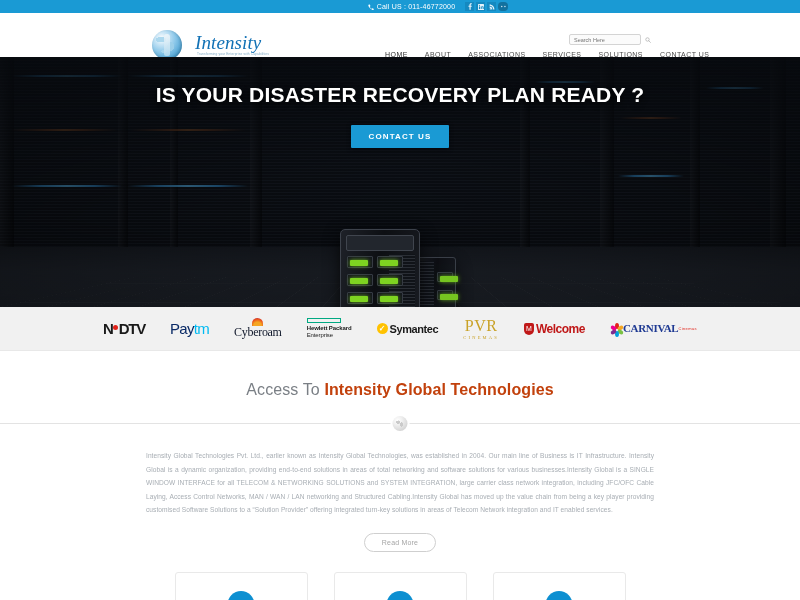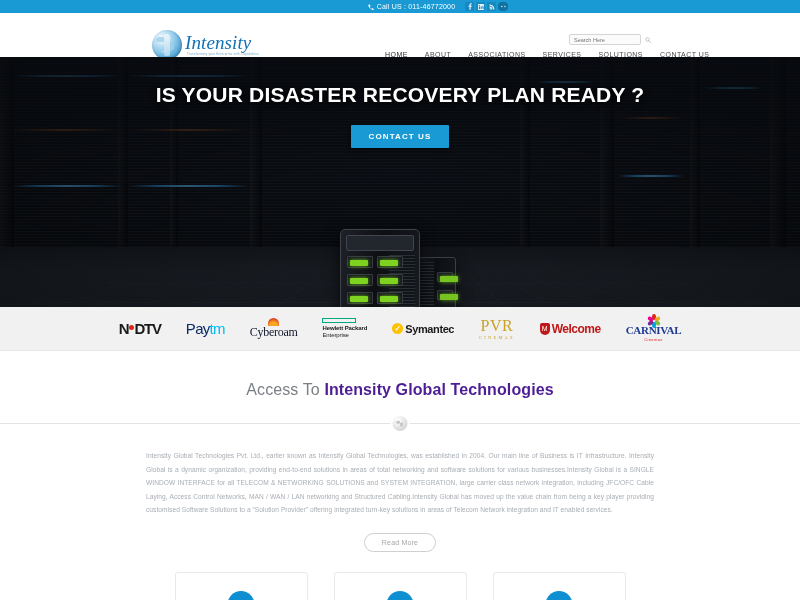--- a/index.html
+++ b/index.html
@@ -81,21 +81,21 @@
   .globe::after {
     content:"";
     position:absolute;
     left:50%; top:12%;
     transform:translateX(-50%);
     width:6px; height:22px;
     background:linear-gradient(180deg,#f0f6fa 0%, #b9ddf0 100%);
     border-radius:3px 3px 2px 2px;
     opacity:.85;
   }
-  .logo-text-wrap { display:flex; flex-direction:column; line-height:1; margin-left:1px; }
+  .logo-text-wrap { display:flex; flex-direction:column; line-height:1; margin-left:11px; }
   .logo-text {
     font-family:"Liberation Serif", serif;
     font-size:19px;
     font-style:italic;
     font-weight:400;
     color:#1171b5;
     letter-spacing:.1px;
   }
   .logo-tag {
     font-size:3.2px;
@@ -317,35 +317,35 @@
   .sym-txt { font-size:11px; font-weight:bold; color:#1a1a1a; letter-spacing:-.4px; }
 
   .pvr { display:flex; flex-direction:column; align-items:center; }
   .pvr-t { font-family:"Liberation Serif",serif; font-size:16px; color:#c9a227; letter-spacing:.6px; line-height:1; font-weight:400; }
   .pvr-s { font-family:"Liberation Serif",serif; font-size:4.5px; color:#c9a227; letter-spacing:2.2px; margin-top:1px; }
 
   .mcafee { display:flex; align-items:center; gap:2px; }
   .mc-ico { width:10px; height:12px; background:#c01818; border-radius:2px 2px 5px 5px; display:flex; align-items:center; justify-content:center; color:#fff; font-size:7px; }
   .mc-txt { font-size:12px; font-weight:bold; color:#c01818; letter-spacing:-.5px; }
 
-  .carnival { display:flex; flex-direction:column; align-items:center; position:relative;justify-content:space-between; }
+  .carnival { display:flex; flex-direction:row; align-items:center; position:relative;justify-content:space-between; }
   .carn-ico { width:13px; height:11px; position:relative; margin-bottom:-1px; }
   .carn-ico span { position:absolute; left:5px; top:0; width:4px; height:6px; border-radius:50% 50% 50% 50%; transform-origin:50% 100%; }
   .carn-t { font-family:"Liberation Serif",serif; font-size:11px; font-weight:bold; color:#1f3a93; letter-spacing:-.3px; line-height:1; }
   .carn-s { font-size:4px; color:#e2231a; letter-spacing:.4px; margin-top:.5px; }
 
   
   .welcome { padding-top:30px; text-align:center; background:#ffffff; }
   .welcome-h {
     font-size:16px;
     color:#7a7f85;
     font-weight:400;
     letter-spacing:.1px;
   }
-  .welcome-h b { color:#4c1d95; font-weight:bold; }
+  .welcome-h b { color:#c2410c; font-weight:bold; }
 
   .divider {
     position:relative;
     margin:16px auto 0;
     width:800px;
     height:16px;
   }
   .divider .line {
     position:absolute;
     top:8px;

